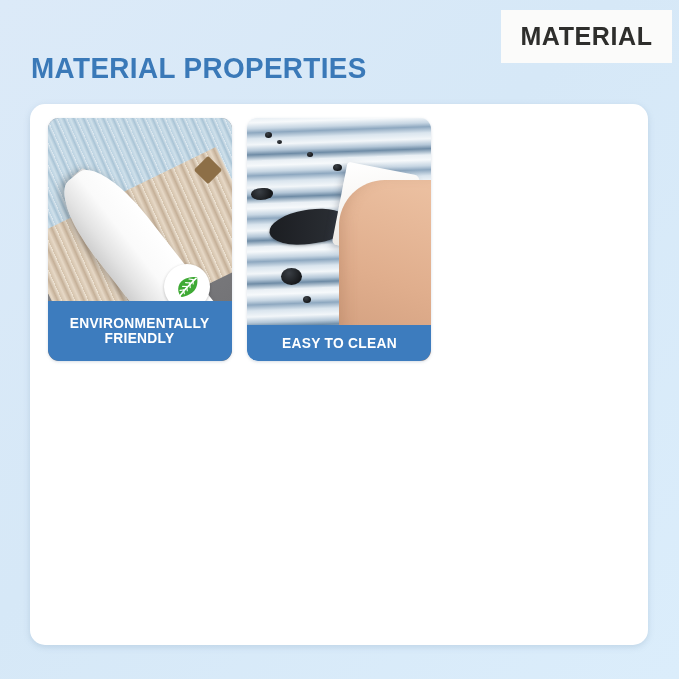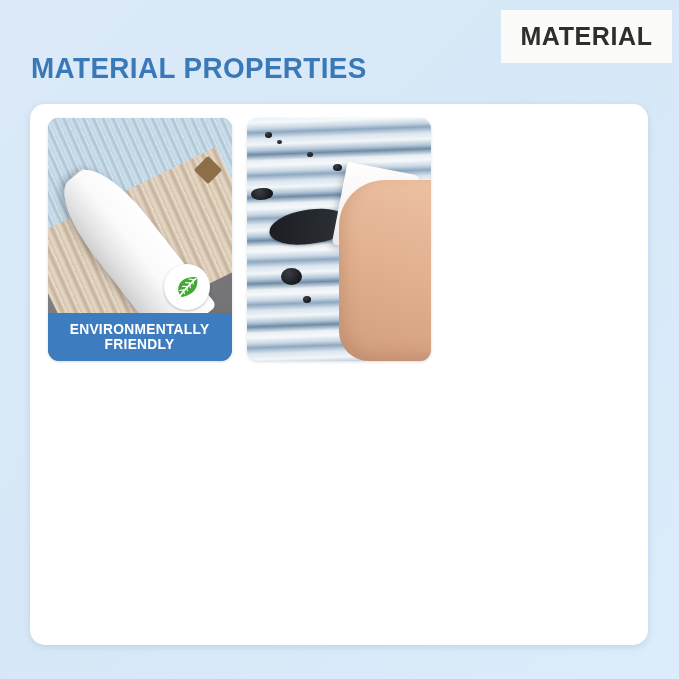--- a/index.html
+++ b/index.html
@@ -27,21 +27,21 @@
     display:grid;grid-template-columns:184px 184px 184px;
     grid-template-rows:243px 243px;gap:15px 15px;}
 
   
   .cell{position:relative;width:184px;height:243px;border-radius:11px;overflow:hidden;
     box-shadow:0 1px 3px rgba(90,120,150,.25);background:#eef3f7;}
   .art{position:absolute;inset:0;overflow:hidden;}
   .label{position:absolute;left:0;right:0;bottom:0;height:36px;background:#3d7cbe;
     border-radius:0 0 11px 11px;display:flex;align-items:center;justify-content:center;
     text-align:center;}
-  .cell.two-line .label{height:48px;text-align:center;}
+  .cell.two-line .label{height:60px;text-align:center;}
   .label span{color:#fff;font-size:14.5px;font-weight:bold;letter-spacing:.3px;
     line-height:15px;transform:scaleX(.95);}
 
   
   .a1{background:#f4f4f2;}
   .roll-body{position:absolute;left:-18px;top:30px;width:205px;height:140px;
     background:linear-gradient(180deg,#ffffff 0%,#fdfdfd 40%,#ececec 75%,#dedede 100%);
     border-radius:6px;}
   .roll-end{position:absolute;left:92px;top:22px;width:104px;height:158px;border-radius:50%;
     background:radial-gradient(circle at 42% 40%,#ffffff 0%,#f7f7f7 48%,#e4e4e4 74%,#d2d2d2 100%);
@@ -216,18 +216,21 @@
           <div class="stain" style="left:30px;top:22px;width:5px;height:4px;"></div>
           <div class="stain" style="left:60px;top:34px;width:6px;height:5px;"></div>
           <div class="stain" style="left:86px;top:46px;width:9px;height:7px;"></div>
           <div class="stain" style="left:4px;top:70px;width:22px;height:12px;border-radius:50% 40% 55% 45%;"></div>
           <div class="smear"></div>
           <div class="stain" style="left:34px;top:150px;width:21px;height:17px;"></div>
           <div class="stain" style="left:56px;top:178px;width:8px;height:7px;"></div>
           <div class="cloth"></div>
           <div class="hand5"></div>
         </div>
+        <div class="label">
+          <span>EASY TO CLEAN</span>
+        </div>
       </div>
 
 
     </div>
   </div>
 </div>
 
 </body></html>

